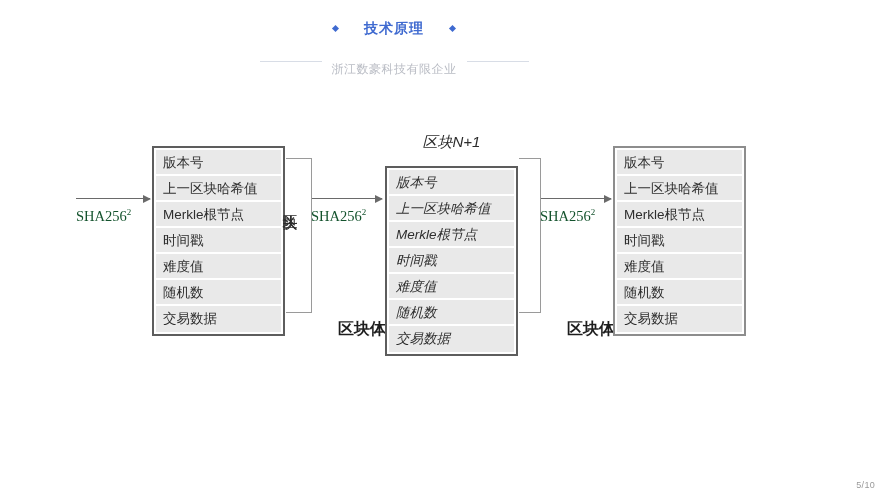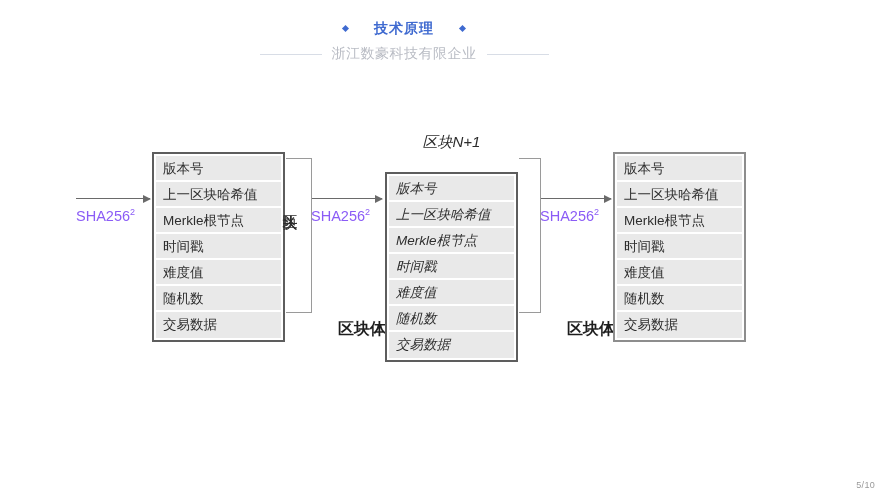--- a/index.html
+++ b/index.html
@@ -13,21 +13,21 @@
     height: 500px;
     position: relative;
     overflow: hidden;
     font-family: "Liberation Sans", "DejaVu Sans", sans-serif;
     color: #333333;
   }
 
   
   #slide-header {
     position: absolute;
-    left: 14px;
+    left: 4px;
     top: 18px;
     width: 780px;
     text-align: right;
   }
   .title-row {
     display: flex;
     align-items: center;
     justify-content: center;
     gap: 26px;
     height: 20px;
@@ -53,24 +53,25 @@
     justify-content: center;
     gap: 10px;
     margin-top: 7px;
   }
   .sub-rule {
     width: 62px;
     height: 1px;
     background: #d8dde6;
   }
   #slide-subtitle {
-    font-size: 14px;
+    font-size: 12px;
     color: #b9bcc4;
     letter-spacing: 0.5px;
     white-space: nowrap;
+    margin-top: 16px;
   }
 
   
   #diagram {
     position: absolute;
     left: 0;
     top: 0;
     width: 889px;
     height: 500px;
   }
@@ -81,21 +82,21 @@
   }
   .block-caption {
     font-size: 15px;
     color: #2b2b2b;
     text-align: center;
     line-height: 20px;
     height: 20px;
     white-space: nowrap;
   }
   .block-table {
-    margin-top: 20px;
+    margin-top: 14px;
     background: #ffffff;
     box-sizing: border-box;
   }
   .block-table.heavy {
     border: 2px solid #5d5d5d;
     padding: 2px;
   }
   .block-table.light {
     border: 2px solid #8d8d8d;
     padding: 2px;
@@ -155,22 +156,23 @@
     top: -3.5px;
     width: 0;
     height: 0;
     border-top: 4px solid transparent;
     border-bottom: 4px solid transparent;
     border-left: 8px solid #6a6a6a;
   }
   .sha-label {
     position: absolute;
     font-size: 14.5px;
-    color: #8b5cf6;
-    white-space: nowrap;
+    color: #14532d;
+    white-space: nowrap;
+    font-family: Liberation Serif, serif;
   }
   .sha-label sup {
     font-size: 9px;
     vertical-align: super;
   }
 
   
   #page-indicator {
     position: absolute;
     right: 14px;

